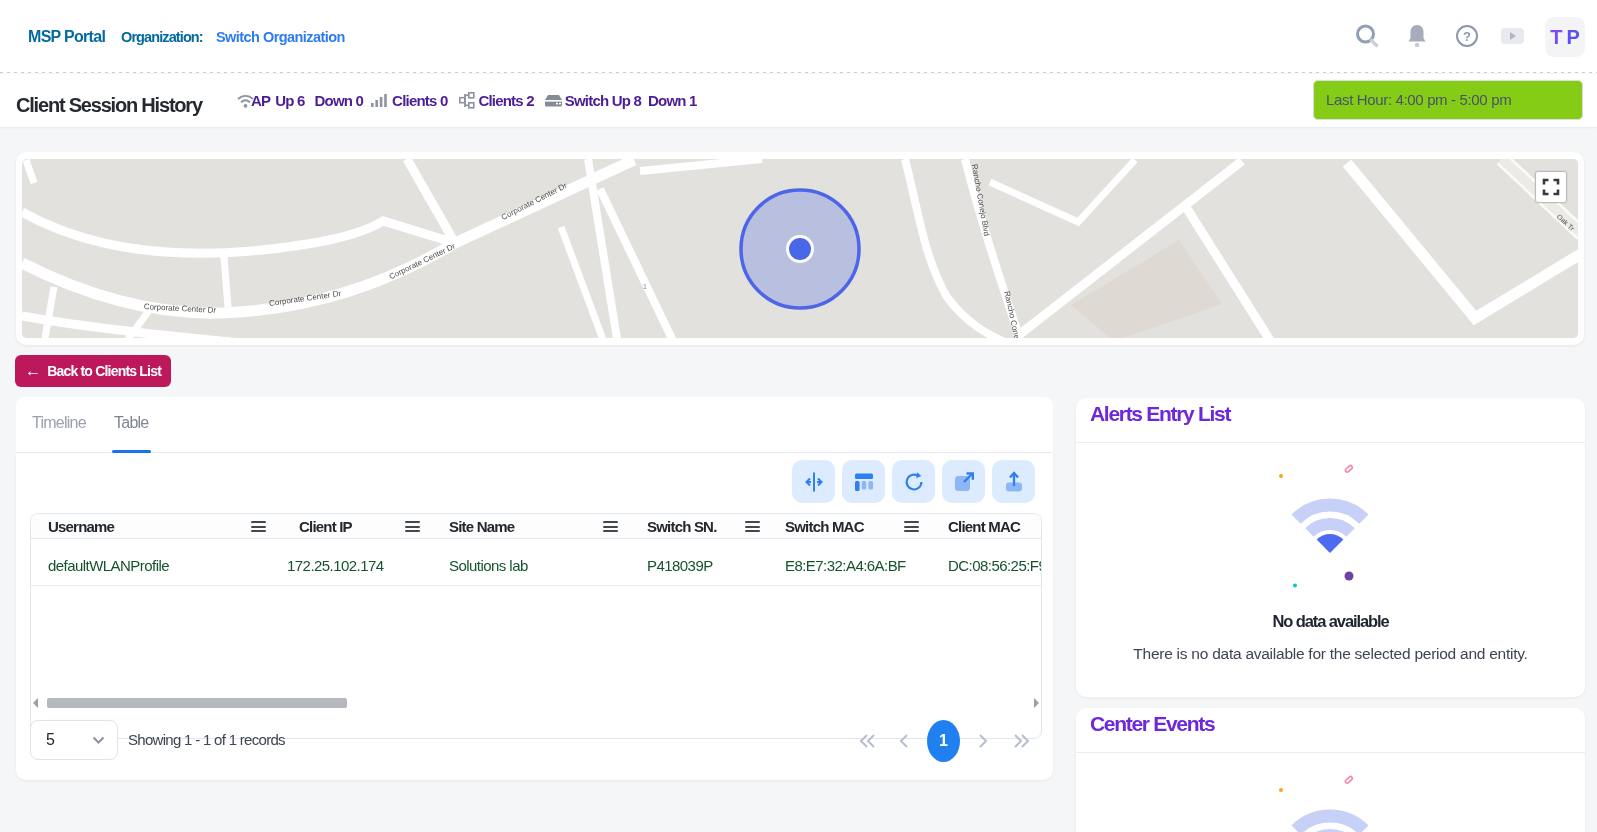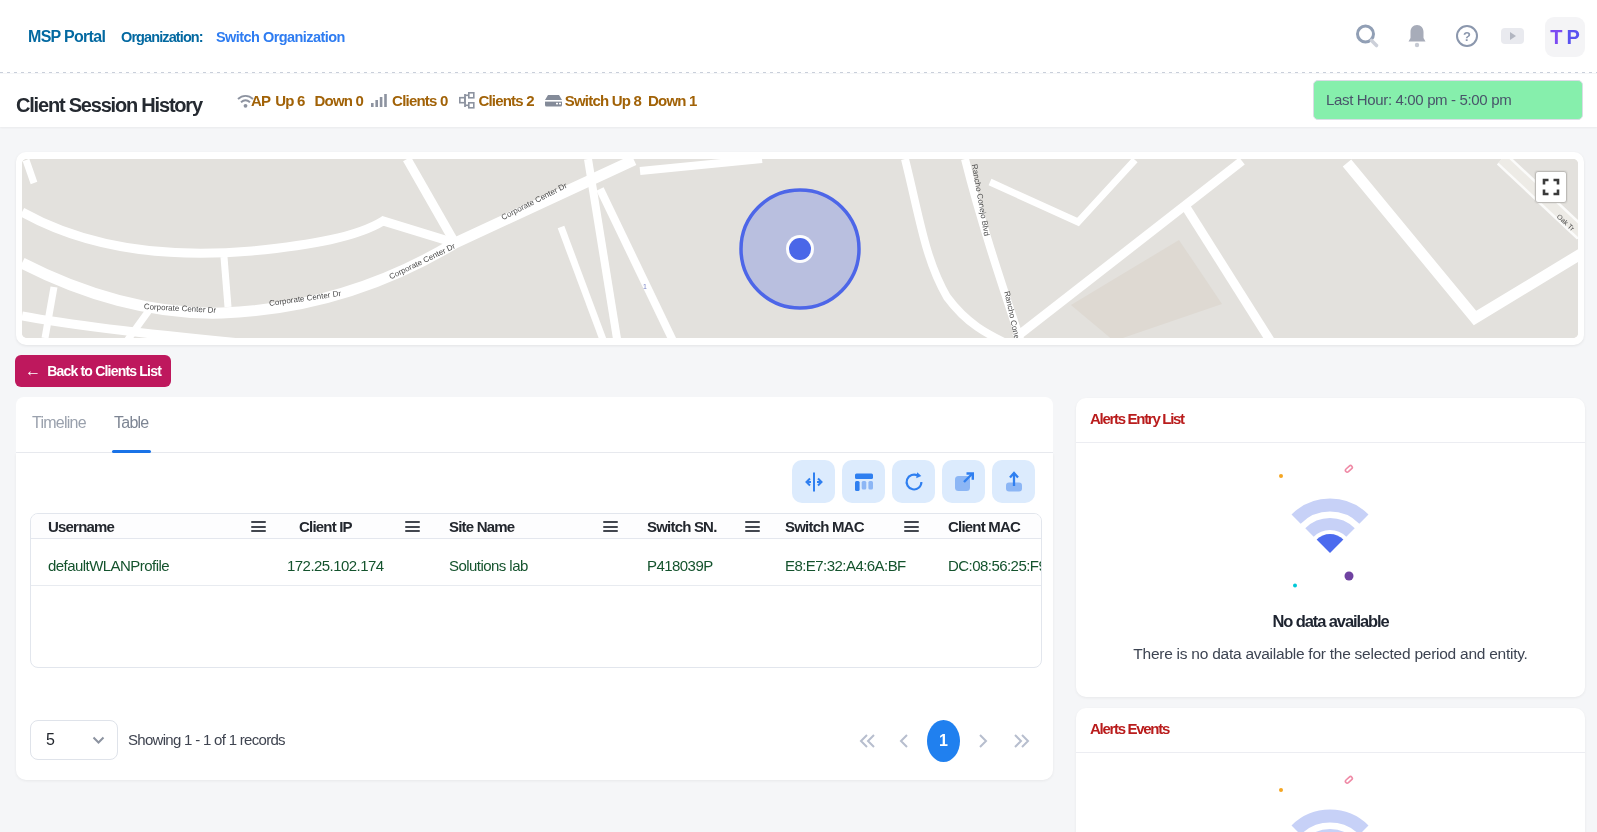--- a/index.html
+++ b/index.html
@@ -14,22 +14,22 @@
 #orglbl { left:121px; top:29px; font-size:14.5px; font-weight:bold; color:#0369a1; letter-spacing:-0.9px;}
 #orglink { left:216px; top:29px; font-size:14.5px; font-weight:bold; color:#2e7cf1; letter-spacing:-0.55px;}
 .topicon { top:22px; }
 #avatar { left:1545px; top:17px; width:40px; height:40px; background:#f4f4f6; border-radius:9px; text-align:center; line-height:40px; font-size:20px; font-weight:bold; }
 #avatar .t { color:#7c4bf2; } #avatar .p { color:#5a52f0; margin-left:4px;}
 
 
 #titlebar { left:0; top:74px; width:1597px; height:53px; background:#fff; box-shadow:0 1px 2px rgba(0,0,0,.05); }
 #pagetitle { left:16px; top:94px; font-size:20px; font-weight:bold; color:#252a31; letter-spacing:-1.2px; }
 #statusrow { left:236px; top:74px; height:53px; display:flex; align-items:center; gap:0; }
-#statusrow .txt { font-size:15px; font-weight:bold; color:#a16207; white-space:pre; letter-spacing:-0.8px; }
-#datebox { left:1313px; top:80px; width:270px; height:40px; background:#86efac; border:1px solid #d9dde5; border-radius:5px; line-height:38px; padding-left:12px; font-size:15px; color:#49546a; letter-spacing:-0.35px; }
+#statusrow .txt { font-size:15px; font-weight:bold; color:#4c1d95; white-space:pre; letter-spacing:-0.8px; }
+#datebox { left:1313px; top:80px; width:270px; height:40px; background:#84cc16; border:1px solid #d9dde5; border-radius:5px; line-height:38px; padding-left:12px; font-size:15px; color:#49546a; letter-spacing:-0.35px; }
 
 
 #mapcard { left:16px; top:152px; width:1568px; height:193px; background:#fff; border-radius:10px; box-shadow:0 1px 3px rgba(0,0,0,.08); }
 #mapbox { left:22px; top:159px; width:1556px; height:179px; border-radius:5px; overflow:hidden; background:#e3e1dd; }
 #fsbtn { left:1535px; top:171px; width:32px; height:32px; background:#fff; border:1px solid #bdbbb7; border-radius:3px; box-shadow:0 0 0 1px rgba(0,0,0,.04); }
 
 
 #backbtn { left:15px; top:355px; width:156px; height:32px; background:#be185d; border-radius:6px; color:#fff; font-size:14px; font-weight:bold; text-align:center; line-height:32px; letter-spacing:-0.8px; }
 #backbtn .arr { font-size:16px; margin-right:7px; font-weight:bold;}
 
@@ -38,42 +38,42 @@
 #tabstrip .tab { position:absolute; top:17px; font-size:16px; }
 #tab1 { left:16px; color:#9aa1ad; letter-spacing:-0.75px; }
 #tab2 { left:98px; color:#7d8593; letter-spacing:-0.75px; }
 #tabline { position:absolute; left:96px; top:53px; width:39px; height:3px; background:#1a73e8; border-radius:2px;}
 
 
 #tablecard { left:16px; top:453px; width:1037px; height:327px; background:#fff; border-radius:0 0 10px 10px; box-shadow:0 1px 3px rgba(0,0,0,.06); }
 #tabletitle { left:14px; top:17px; font-size:19px; font-weight:bold; color:#23272e; letter-spacing:-0.85px; }
 #toolbar { left:776px; top:7px; display:flex; gap:7px; }
 .tbtn { width:43px; height:43px; background:#dcebfd; border-radius:10px; display:flex; align-items:center; justify-content:center; }
-#tablebox { left:14px; top:60px; width:1012px; height:155px; border:1px solid #e2e6ed; border-radius:8px; background:#fff; overflow:hidden;}
+#tablebox { left:14px; top:60px; width:1012px; height:226px; border:1px solid #e2e6ed; border-radius:8px; background:#fff; overflow:hidden;}
 #thead { position:absolute; left:0; top:0; width:100%; height:25px; border-bottom:1px solid #e4e7ee; background:#fdfdfe;}
 .th { position:absolute; top:4px; font-size:15px; font-weight:bold; color:#23272e; letter-spacing:-0.8px; }
 .hb { position:absolute; top:7px; width:15px; height:12px; }
 .hb i { display:block; height:2px; background:#43474f; margin-bottom:2.5px; border-radius:1px;}
 .td { position:absolute; top:18px; font-size:15px; color:#14532d; white-space:nowrap; letter-spacing:-0.55px; }
 #trow { position:absolute; left:0; top:25px; width:100%; height:47px; border-bottom:1px solid #e8ebf0; }
 #hscroll { position:absolute; left:0px; top:181px; width:1010px; height:16px; }
 #hthumb { position:absolute; left:16px; top:3px; width:300px; height:10px; background:#b5b8bd; border-radius:2px; }
 .sarr { position:absolute; top:3px; width:0; height:0; border:5px solid transparent; }
 #pager { left:0; top:257px; width:1037px; height:70px; }
 #psel { position:absolute; left:14px; top:10px; width:88px; height:40px; border:1px solid #dfe3ea; border-radius:8px; background:#fff; }
 #psel .num { position:absolute; left:15px; top:10px; font-size:16px; color:#23272e; }
 #showing { position:absolute; left:112px; top:21px; font-size:15px; color:#3f4450; letter-spacing:-0.7px; }
 .pgnav { position:absolute; top:20px; color:#b7bece; }
 #pgcur { position:absolute; left:911px; top:10px; width:33px; height:42px; background:#2080ef; border-radius:50%; color:#fff; font-size:16px; font-weight:bold; text-align:center; line-height:42px; }
 
 
 .rcard { left:1076px; width:509px; background:#fff; border-radius:10px; box-shadow:0 1px 3px rgba(0,0,0,.06); }
 #alerts { top:398px; height:299px; }
 #events { top:708px; height:200px; }
-.rhead { position:absolute; left:14px; top:12px; font-size:15px; font-weight:bold; color:#b91c1c; letter-spacing:-1.3px; }
+.rhead { position:absolute; left:14px; top:4px; font-size:21px; font-weight:bold; color:#6d28d9; letter-spacing:-1.3px; }
 .rdivide { position:absolute; left:0; top:44px; width:100%; height:1px; background:#ecedf2; }
 #nodata1 { position:absolute; left:1076px; top:612px; width:509px; text-align:center; font-size:16.5px; font-weight:bold; color:#1e2430; letter-spacing:-1.1px; }
 #nodata2 { position:absolute; left:1076px; top:645px; width:509px; text-align:center; font-size:15.5px; color:#3d4452; letter-spacing:-0.25px; }
 </style>
 </head>
 <body>
 
 <div id="topbar" class="abs"></div>
 <div id="topdash" class="abs"></div>
 <div id="brand" class="abs">MSP Portal</div>
@@ -324,21 +324,21 @@
  </g>
  <rect x="95" y="9" width="8" height="3.6" rx="1.8" transform="rotate(-42 99 11)" fill="none" stroke="#ef8aa6" stroke-width="1.6"></rect>
  <circle cx="31" cy="18" r="2" fill="#f5a623"></circle>
  <circle cx="45" cy="127.5" r="2" fill="#00c8d7"></circle>
  <circle cx="99" cy="118" r="4.5" fill="#6f42a1"></circle>
 </svg>
 <div id="nodata1" class="abs">No data available</div>
 <div id="nodata2" class="abs">There is no data available for the selected period and entity.</div>
 
 <div id="events" class="rcard abs">
- <span class="rhead">Alerts Events</span>
+ <span class="rhead">Center Events</span>
  <div class="rdivide"></div>
 </div>
 <svg class="abs" style="left:1250px; top:769px;" width="160" height="67" viewBox="0 0 160 67">
  <path d="M46.1,61.1 A48,48 0 0 1 113.9,61.1" stroke="#c7d1f7" stroke-width="13" fill="none"></path>
  <path d="M59.5,74.5 A29,29 0 0 1 100.5,74.5" stroke="#c7d1f7" stroke-width="12" fill="none"></path>
  <rect x="95" y="9" width="8" height="3.6" rx="1.8" transform="rotate(-42 99 11)" fill="none" stroke="#ef8aa6" stroke-width="1.6"></rect>
  <circle cx="31" cy="21" r="2" fill="#f5a623"></circle>
 </svg>
 
 </body></html>

